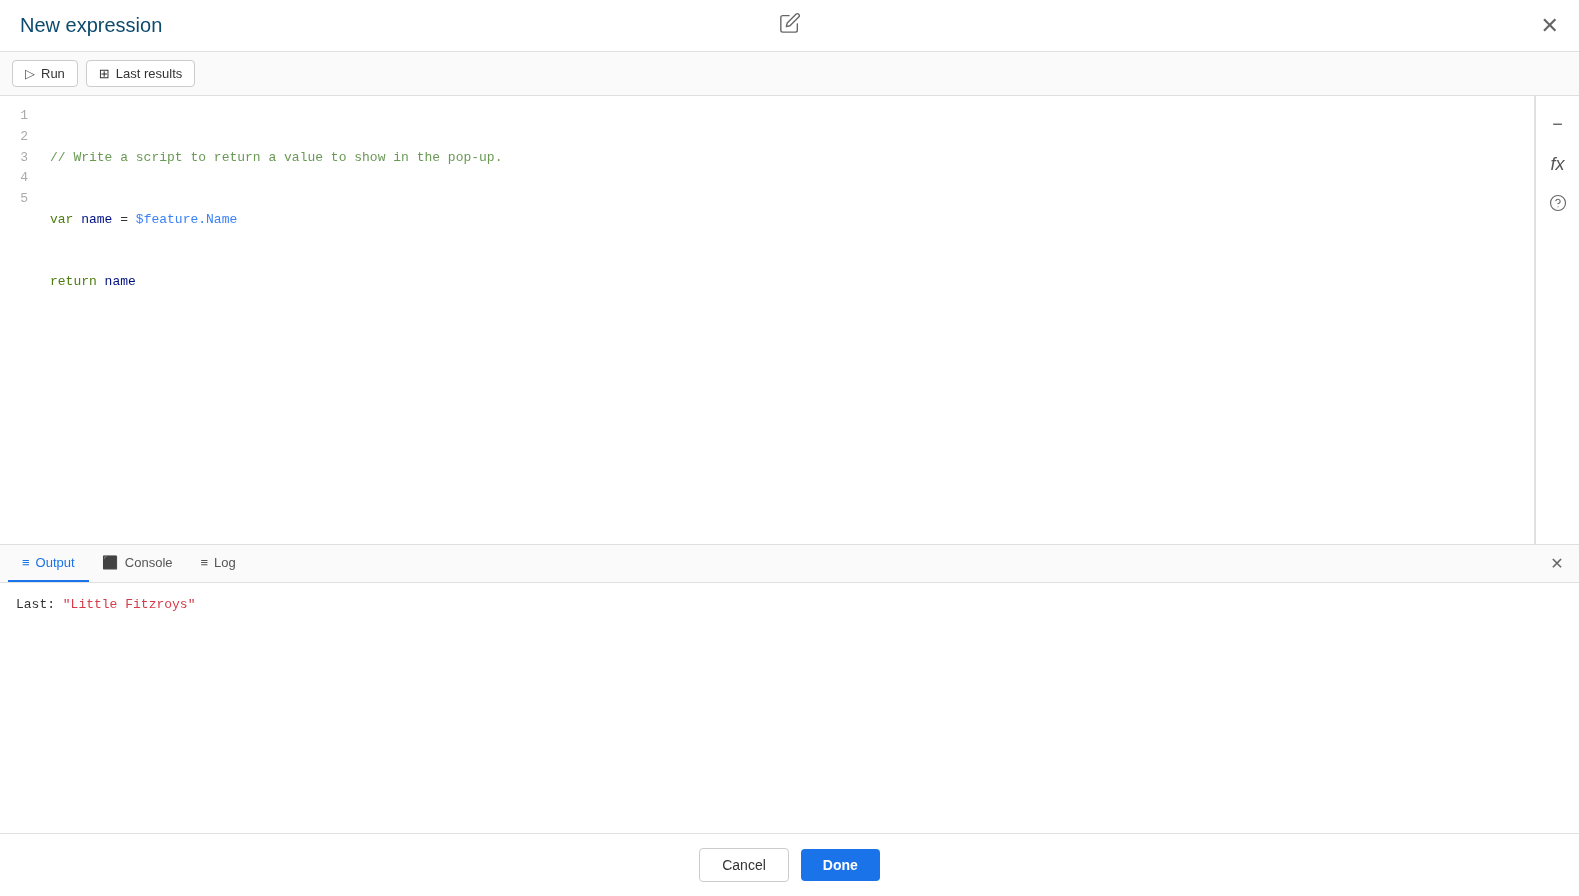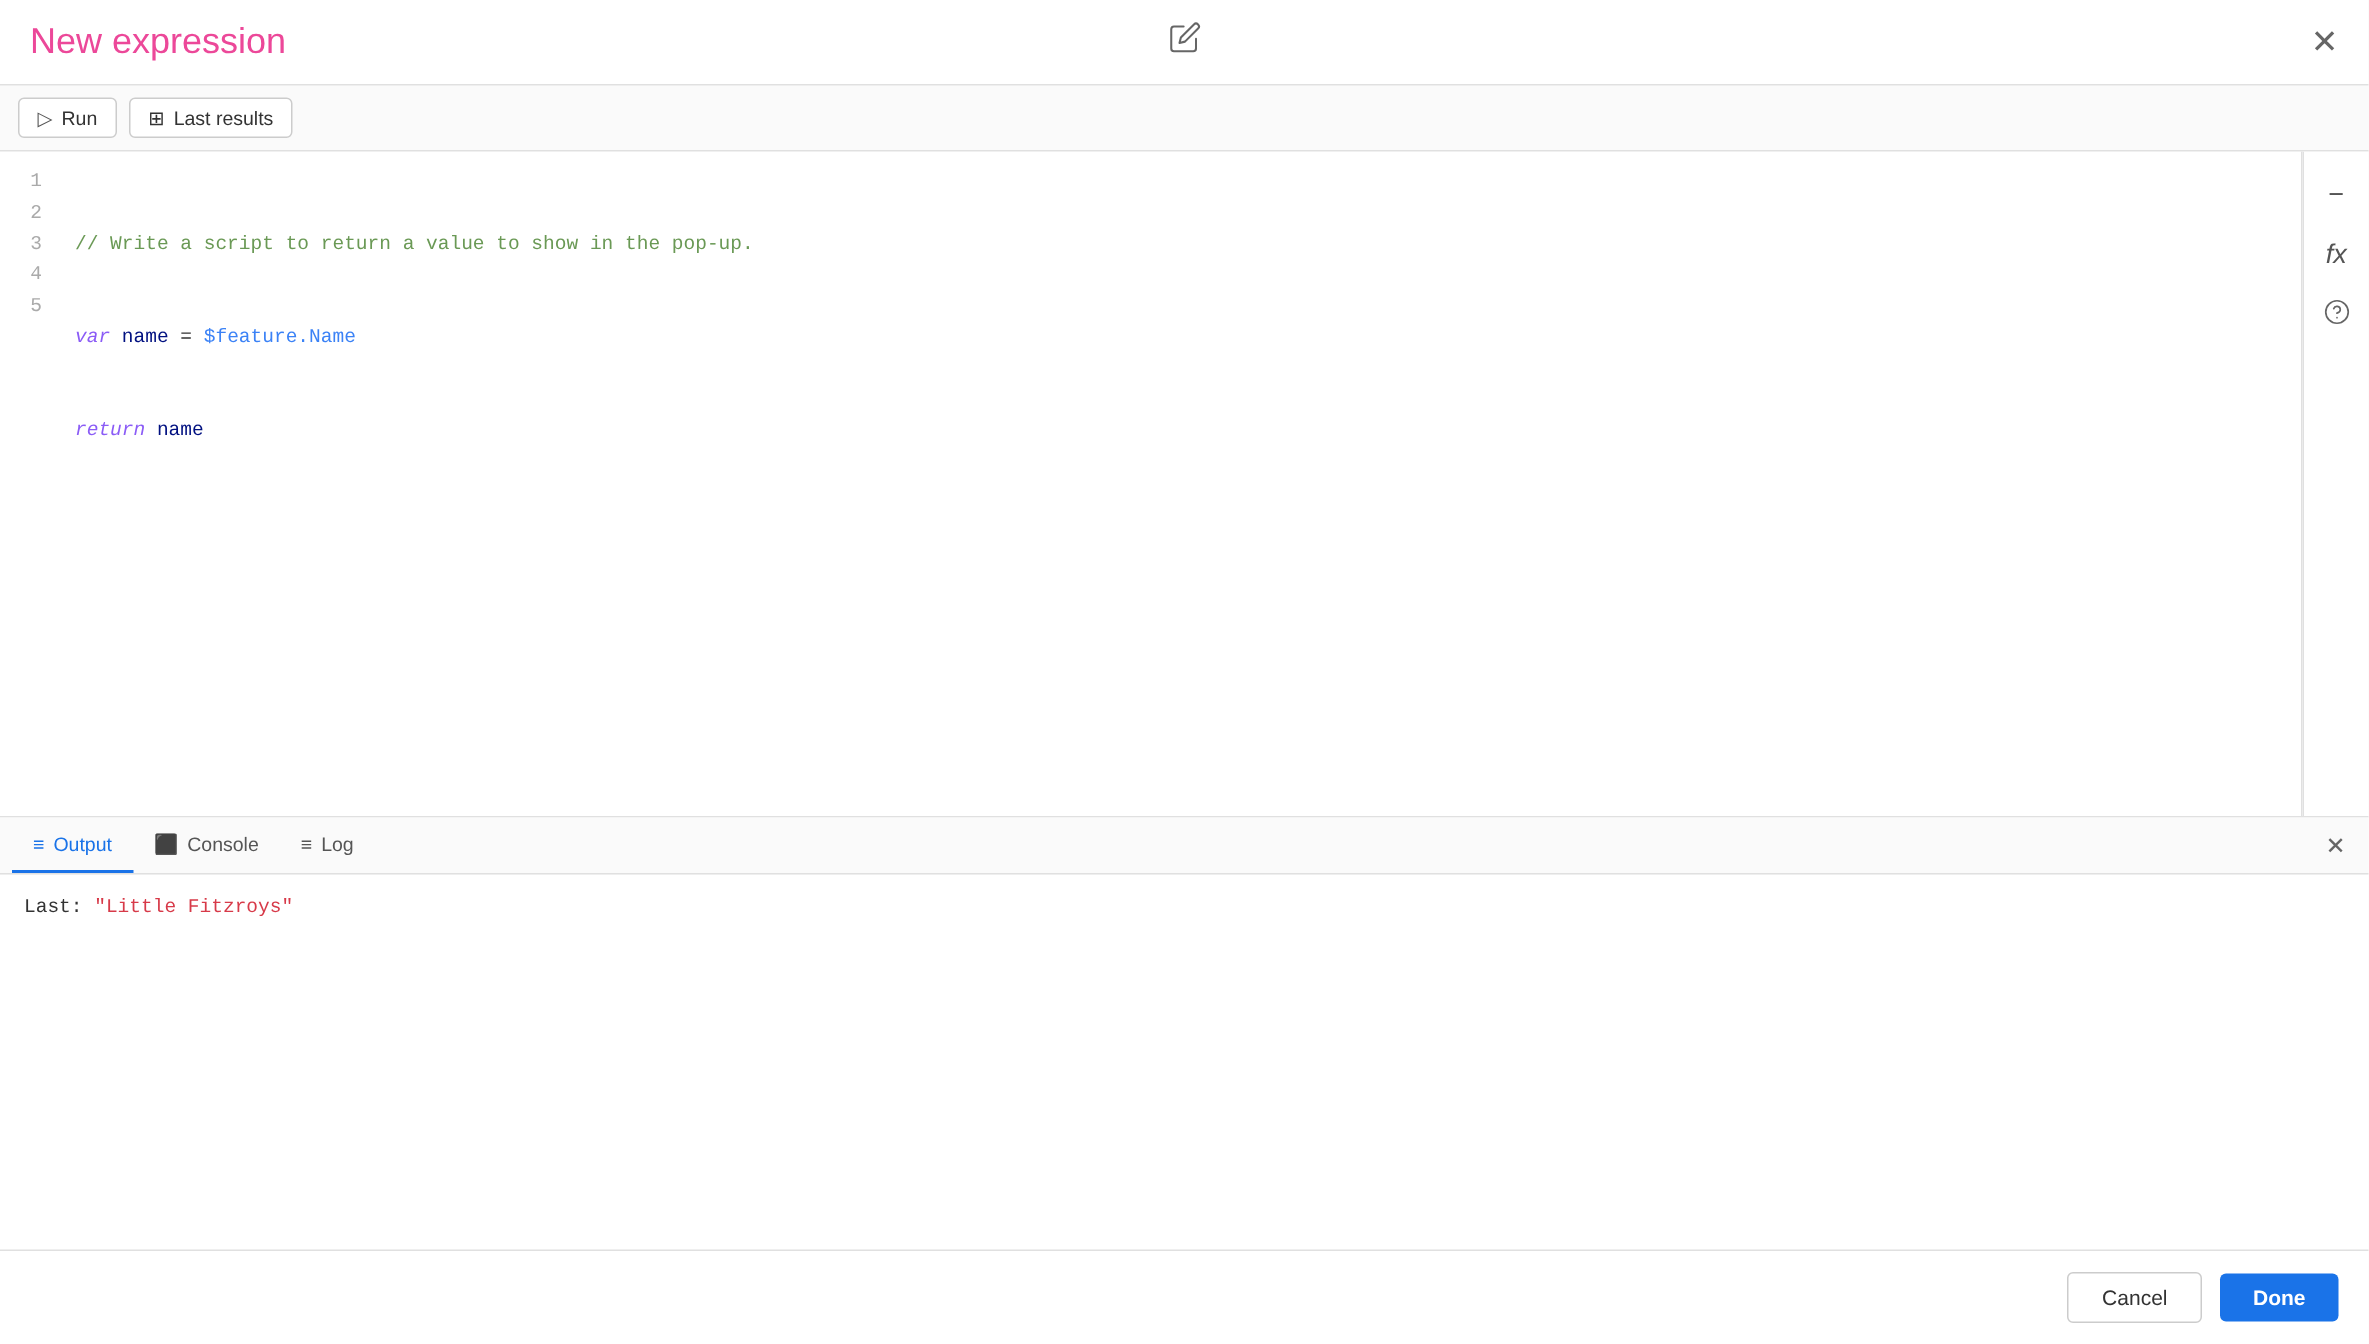--- a/index.html
+++ b/index.html
@@ -20,23 +20,23 @@
       position: relative;
     }
     .dialog-header {
       display: flex;
       align-items: center;
       padding: 14px 20px;
       border-bottom: 1px solid #e0e0e0;
       position: relative;
     }
     .dialog-title {
-      font-size: 24px;
+      font-size: 20px;
       font-weight: 400;
-      color: #ec4899;
+      color: #0c4a6e;
     }
     .edit-icon {
       position: absolute;
       left: 50%;
       transform: translateX(-50%);
       cursor: pointer;
       color: #666;
       font-size: 20px;
     }
     .close-icon {
@@ -105,21 +105,21 @@
     .code-lines {
       flex: 1;
       padding: 0 10px;
       font-family: 'Courier New', Courier, monospace;
       font-size: 13px;
       line-height: 1.6;
       color: #333;
       white-space: pre;
     }
     .code-lines .comment { color: #6a9955; }
-    .code-lines .keyword { color: #8b5cf6; font-style: italic; }
+    .code-lines .keyword { color: #4d7c0f; }
     .code-lines .variable { color: #001080; }
     .code-lines .feature-var { color: #3b82f6; }
     .code-lines .code-line {
       height: 20.8px;
       display: flex;
       align-items: center;
     }
     .sidebar-tools {
       width: 44px;
       display: flex;
@@ -197,21 +197,21 @@
       padding: 14px 16px;
       font-family: 'Courier New', Courier, monospace;
       font-size: 13px;
       color: #333;
       min-height: 250px;
     }
     .output-text-label { color: #333; }
     .output-text-value { color: #d73a49; }
     .dialog-footer {
       display: flex;
-      justify-content: flex-end;
+      justify-content: center;
       align-items: center;
       padding: 14px 20px;
       border-top: 1px solid #e0e0e0;
       gap: 12px;
       background: #fff;
     }
     .btn-cancel {
       padding: 8px 22px;
       border: 1px solid #ccc;
       border-radius: 4px;

